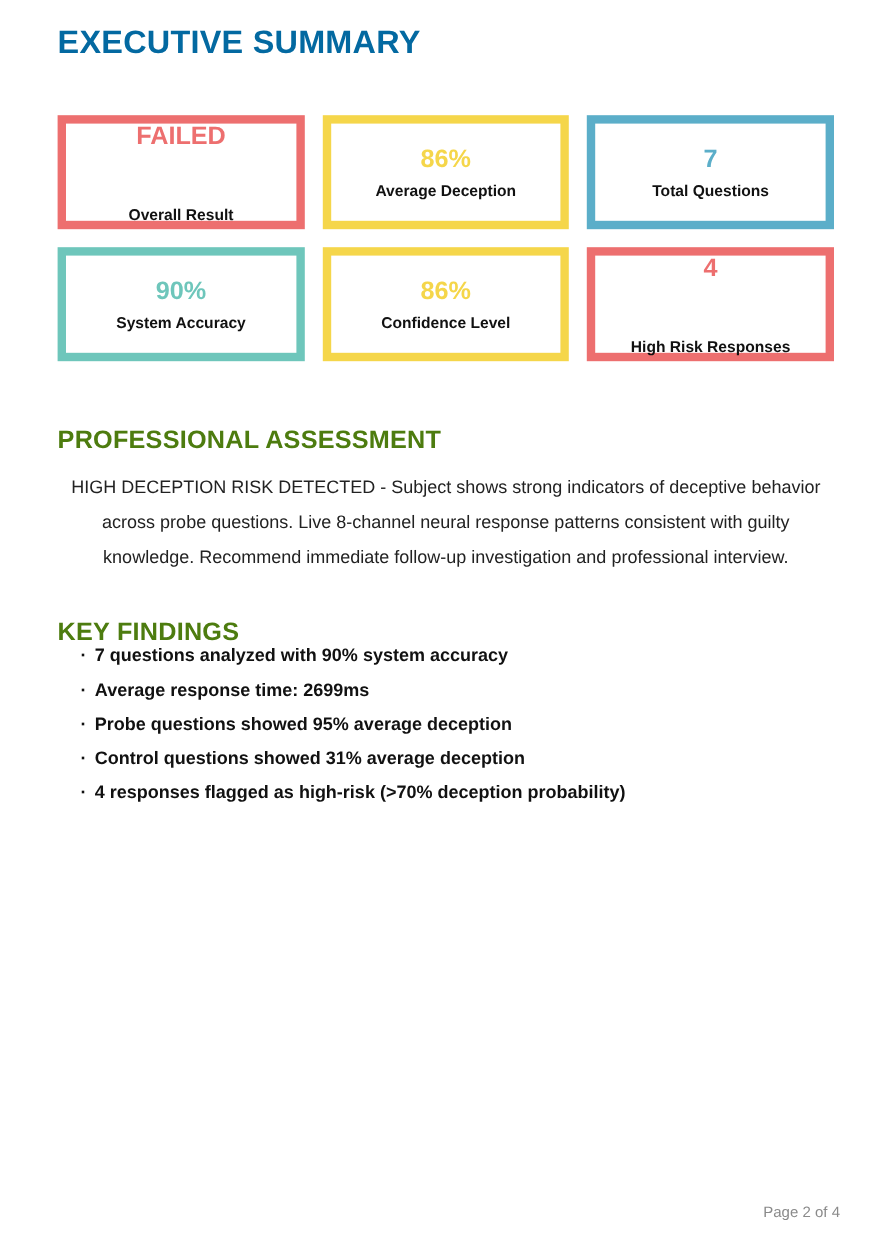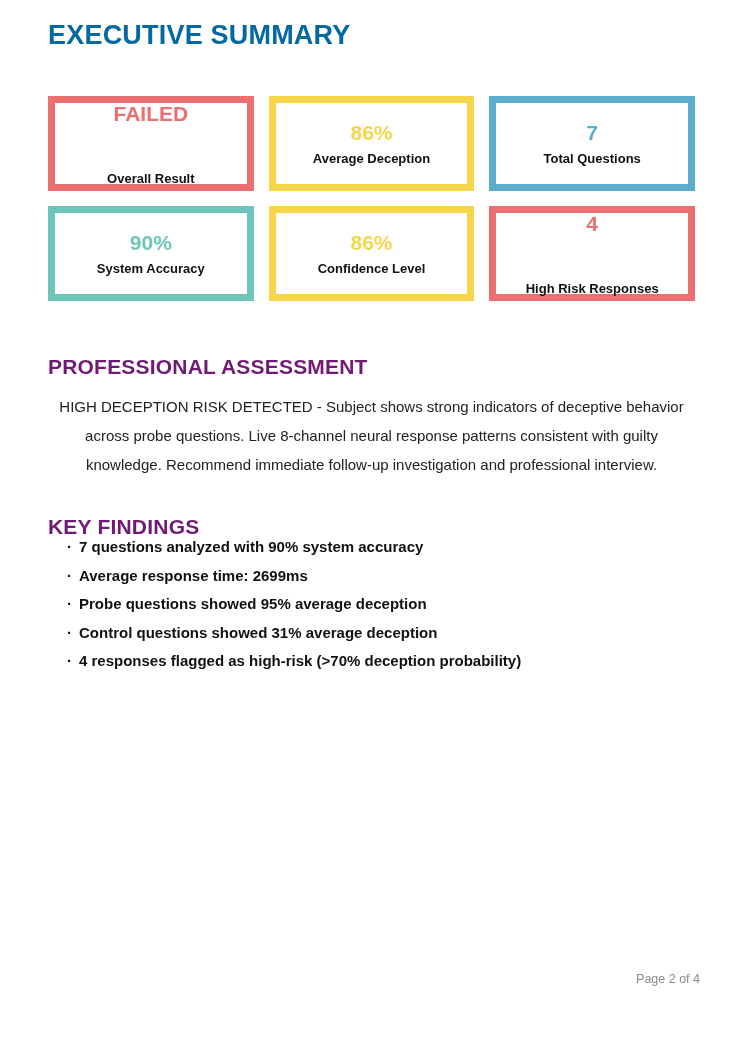--- a/index.html
+++ b/index.html
@@ -45,21 +45,21 @@
   .card.yellow { border-color: #F5D64A; }
   .card.yellow .card-value { color: #F5D64A; }
   .card.blue   { border-color: #5BAEC9; }
   .card.blue   .card-value { color: #5BAEC9; }
   .card.teal   { border-color: #6EC6BB; text-align: center; }
   .card.teal   .card-value { color: #6EC6BB; }
 
   .section-heading {
     font-size: 21px;
     font-weight: bold;
-    color: #701a75;
+    color: #4d7c0f;
     letter-spacing: 0.2px;
   }
   .assessment-heading { margin-top: 54px; }
   .assessment-body {
     margin-top: 13px;
     font-size: 15px;
     line-height: 29px;
     color: #222222;
     max-width: 647px;
     text-align: center;
@@ -77,21 +77,21 @@
     margin-bottom: 13.5px;
     line-height: 15px;
   }
   .finding-item::before {
     content: "\00B7";
     margin-right: 7px;
   }
 
   .page-footer {
     position: absolute;
-    top: 972px;
+    top: 1003px;
     right: 43px;
     font-size: 12.5px;
     color: #8a8a8a;
   }
 </style>
 </head>
 <body>
 
 <div class="page">
 

